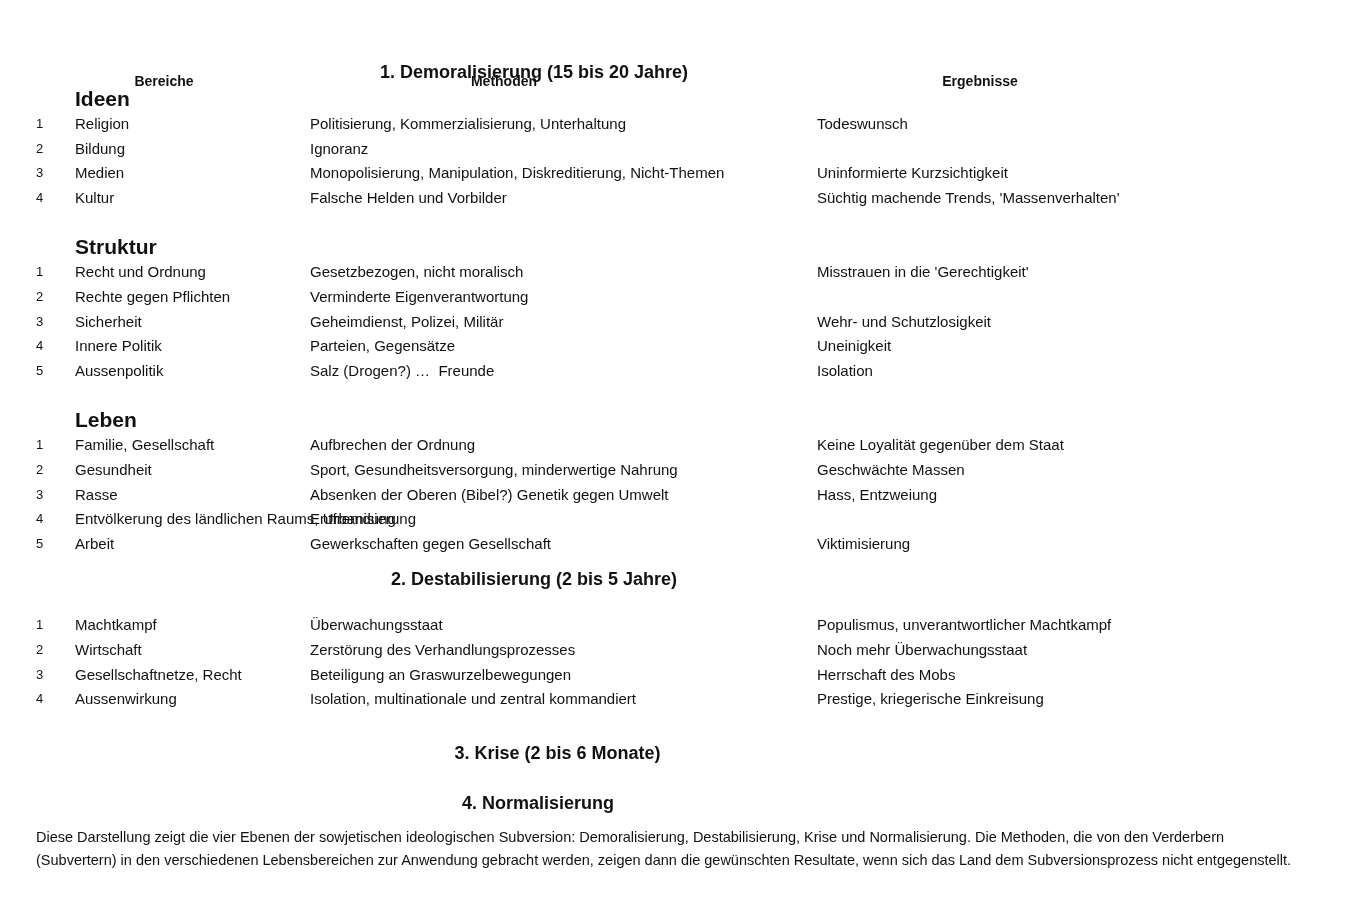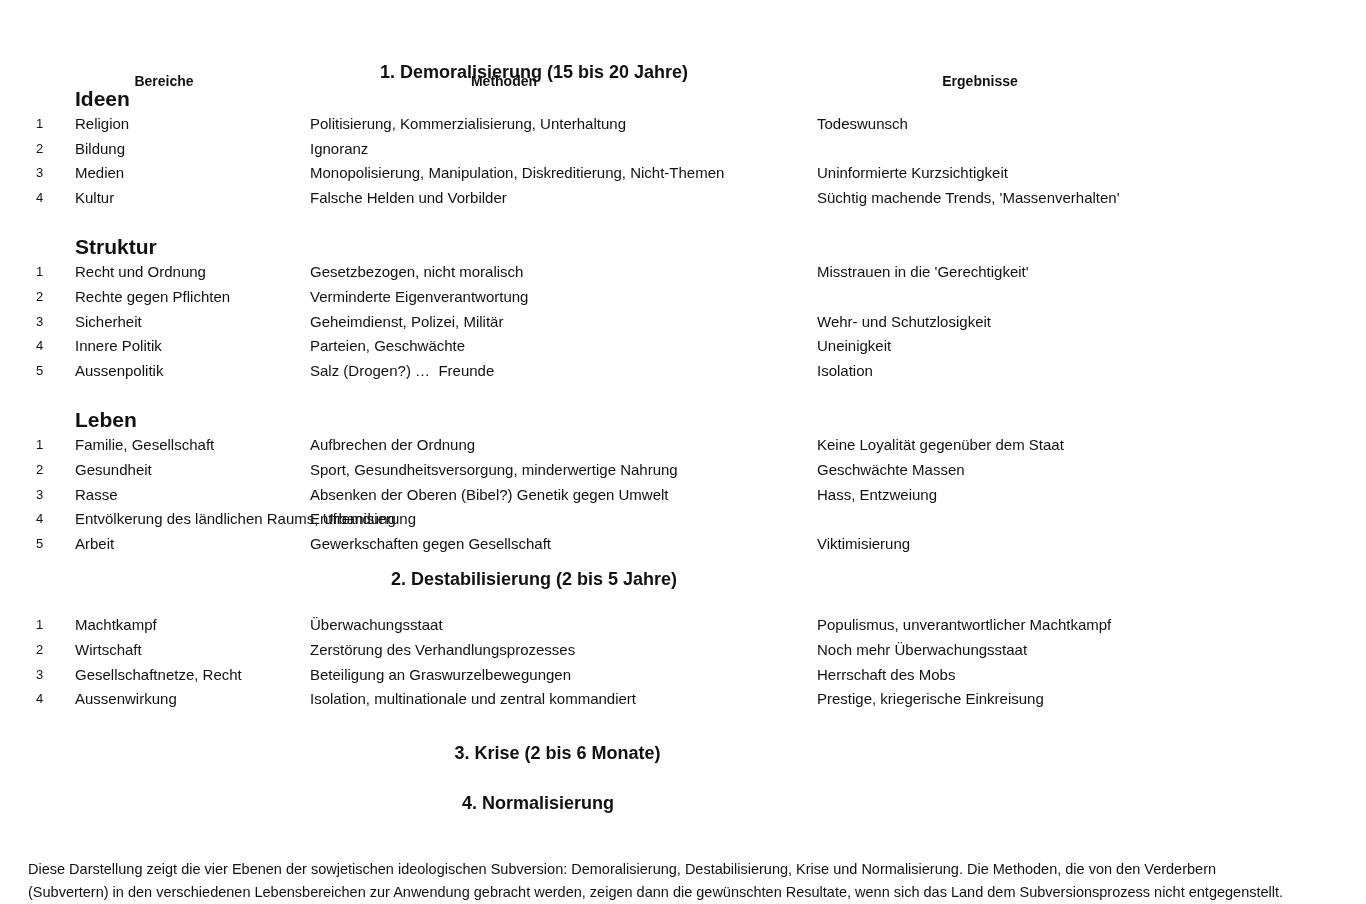--- a/index.html
+++ b/index.html
@@ -59,21 +59,21 @@
   .row {
     display: grid;
     grid-template-columns: 39px 235px 507px auto;
     padding-left: 36px;
     line-height: 24.6px;
     font-size: 15px;
   }
   .row .cell { white-space: pre; overflow: visible; }
   .row .num { font-size: 13px; }
 
-  .footer { margin-top: 44px; padding-left: 28px; }
+  .footer { margin-top: 12px; padding-left: 36px; }
   .footer-line {
     font-size: 14.5px;
     line-height: 23px;
     white-space: nowrap;
   }
 </style>
 </head>
 <body>
 
 <div class="page">
@@ -127,21 +127,21 @@
         </div>
         <div class="row">
           <div class="cell num">3</div>
           <div class="cell bereich">Sicherheit</div>
           <div class="cell methode">Geheimdienst, Polizei, Militär</div>
           <div class="cell ergebnis">Wehr- und Schutzlosigkeit</div>
         </div>
         <div class="row">
           <div class="cell num">4</div>
           <div class="cell bereich">Innere Politik</div>
-          <div class="cell methode">Parteien, Geschwächte</div>
+          <div class="cell methode">Parteien, Gegensätze</div>
           <div class="cell ergebnis">Uneinigkeit</div>
         </div>
         <div class="row">
           <div class="cell num">5</div>
           <div class="cell bereich">Aussenpolitik</div>
           <div class="cell methode">Salz (Drogen?) …  Freunde</div>
           <div class="cell ergebnis">Isolation</div>
         </div>
       </div>
       <div class="group-heading">Leben</div>

